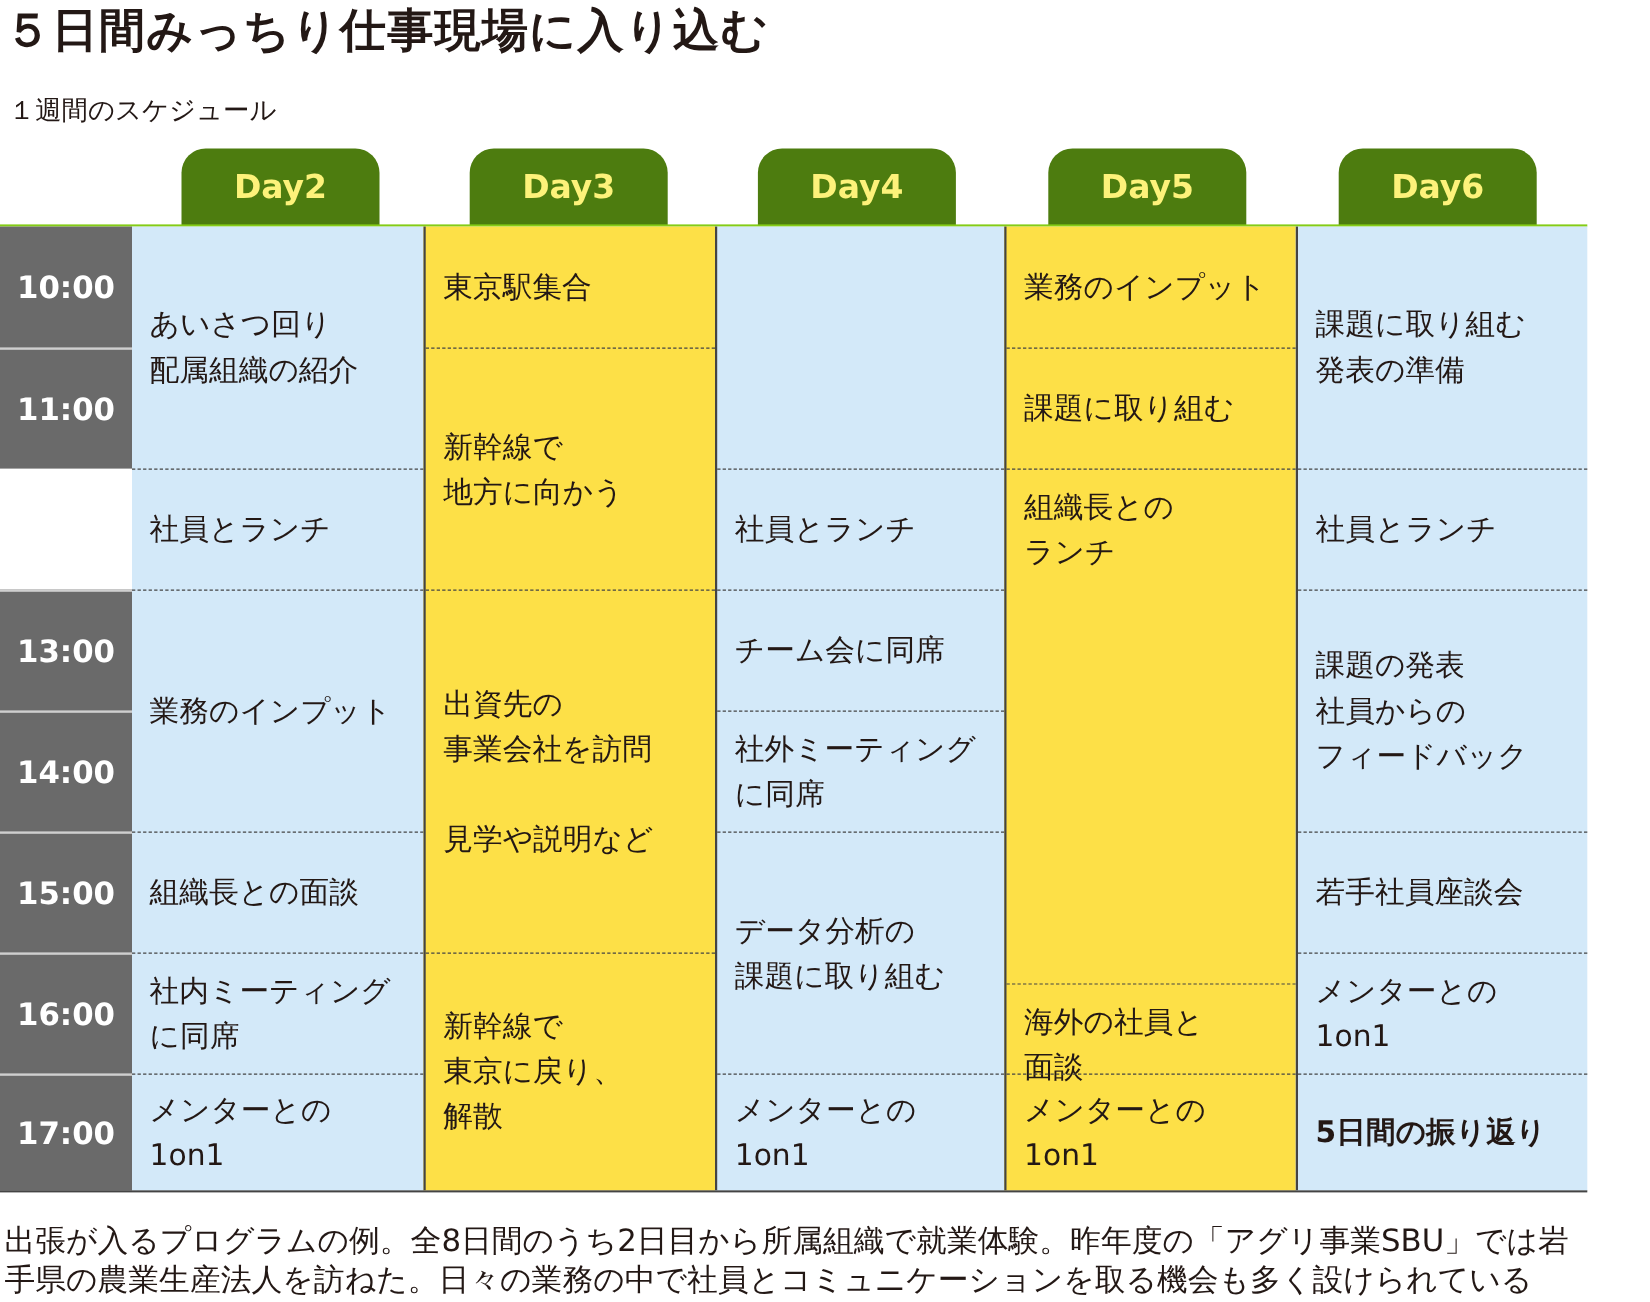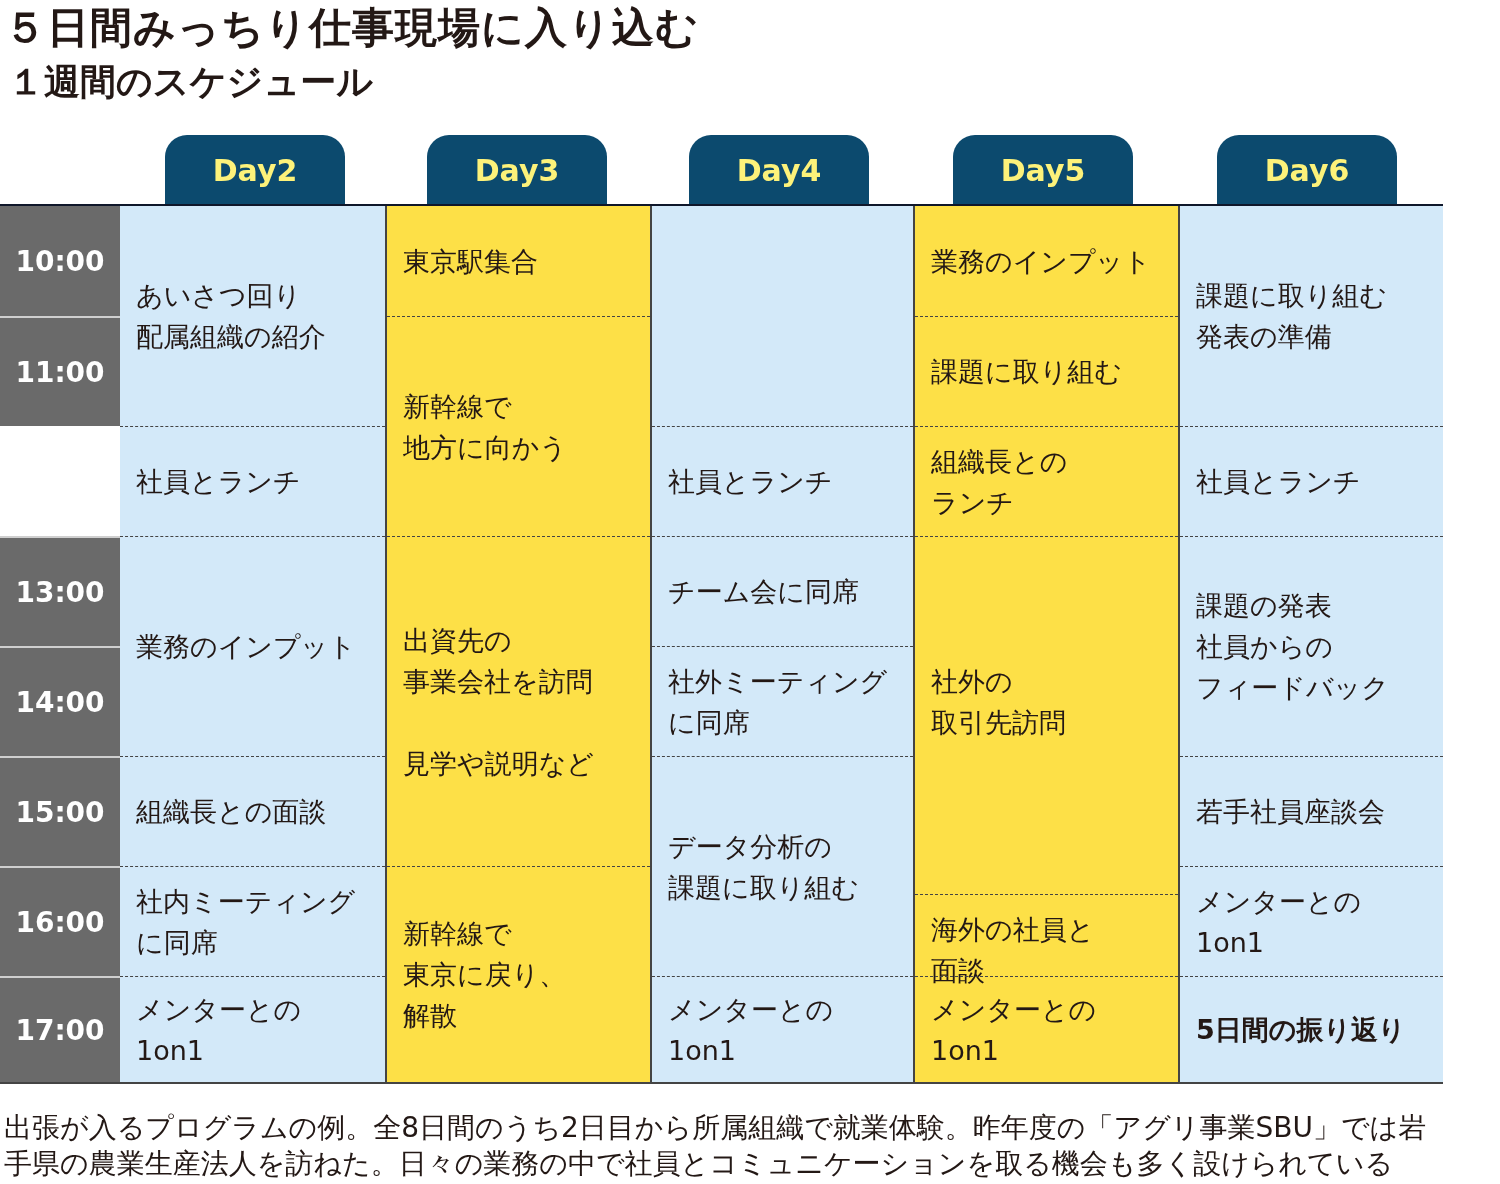--- a/index.html
+++ b/index.html
@@ -1,20 +1,20 @@
 <!DOCTYPE html>
 <html><head>
 <meta charset="utf-8">
 <style>
   html,body{margin:0;padding:0;background:#fff;}
   body{width:1500px;height:1184px;position:relative;overflow:hidden;font-family:"DejaVu Sans","Liberation Sans",sans-serif;color:#231815;}
   .title{position:absolute;left:4px;top:2px;font-size:42px;font-weight:bold;letter-spacing:1px;line-height:52px;}
-  .subtitle{position:absolute;left:8px;top:60px;font-size:36px;line-height:44px;font-weight:bold;}
-  .tab{position:absolute;top:135px;height:70px;width:180px;background:#0c4a6e;border-radius:22px 22px 0 0;color:#fdf27a;font-weight:bold;font-size:30px;display:flex;align-items:center;justify-content:center;}
-  .grid{position:absolute;left:0;top:204px;width:1443px;height:880px;border-top:2px solid #0f172a;border-bottom:2px solid #444;box-sizing:border-box;}
+  .subtitle{position:absolute;left:8px;top:78px;font-size:24px;line-height:44px;}
+  .tab{position:absolute;top:135px;height:70px;width:180px;background:#4d7c0f;border-radius:22px 22px 0 0;color:#fdf27a;font-weight:bold;font-size:30px;display:flex;align-items:center;justify-content:center;}
+  .grid{position:absolute;left:0;top:204px;width:1443px;height:880px;border-top:2px solid #84cc16;border-bottom:2px solid #444;box-sizing:border-box;}
   .time{position:absolute;left:0;width:120px;height:110px;background:#6a6a6a;color:#fff;font-weight:bold;font-size:28px;display:flex;align-items:center;justify-content:center;box-sizing:border-box;border-top:2px solid #cfcfcf;}
   .time.first{border-top:none;}
   .col{position:absolute;top:0;height:876px;box-sizing:border-box;border-left:2px solid #444;}
   .col.blue{background:#d3e9f9;}
   .col.white{background:#fde047;}
   .cell{position:absolute;left:0;right:0;box-sizing:border-box;padding:0 16px;font-size:27px;line-height:41px;display:flex;align-items:center;white-space:pre-line;}
   .cell.dash{border-top:1.5px dashed #444;}
   .cell.bold{font-weight:bold;}
   .caption{position:absolute;left:4px;top:1110px;width:1440px;font-size:28px;line-height:36px;}
 </style>
@@ -74,22 +74,20 @@
 課題に取り組む</div>
     <div class="cell dash" style="top:770px;height:106px">メンターとの
 1on1</div>
   </div>
 
   <div class="col white" style="left:913px;width:265px">
     <div class="cell" style="top:0;height:110px">業務のインプット</div>
     <div class="cell dash" style="top:110px;height:110px">課題に取り組む</div>
     <div class="cell dash" style="top:220px;height:110px">組織長との
 ランチ</div>
-    <div class="cell dash" style="top:330px;height:330px">社外の
-取引先訪問</div>
     <div class="cell dash" style="top:688px;height:110px">海外の社員と
 面談</div>
     <div class="cell dash" style="top:770px;height:106px">メンターとの
 1on1</div>
   </div>
 
   <div class="col blue" style="left:1178px;width:265px">
     <div class="cell" style="top:0;height:220px">課題に取り組む
 発表の準備</div>
     <div class="cell dash" style="top:220px;height:110px">社員とランチ</div>

